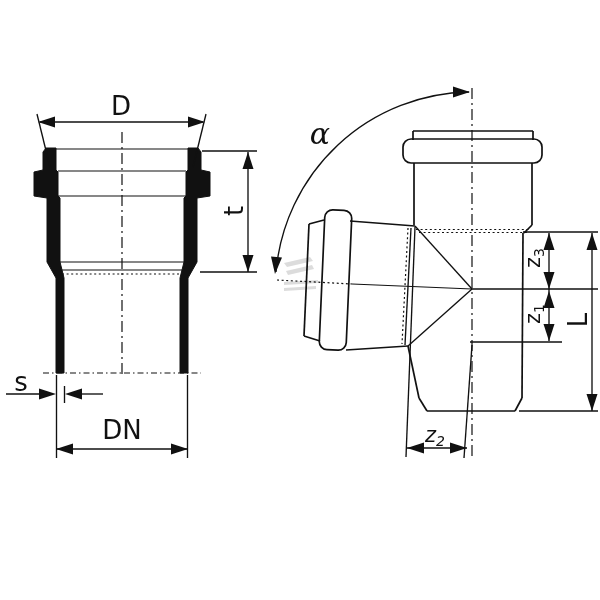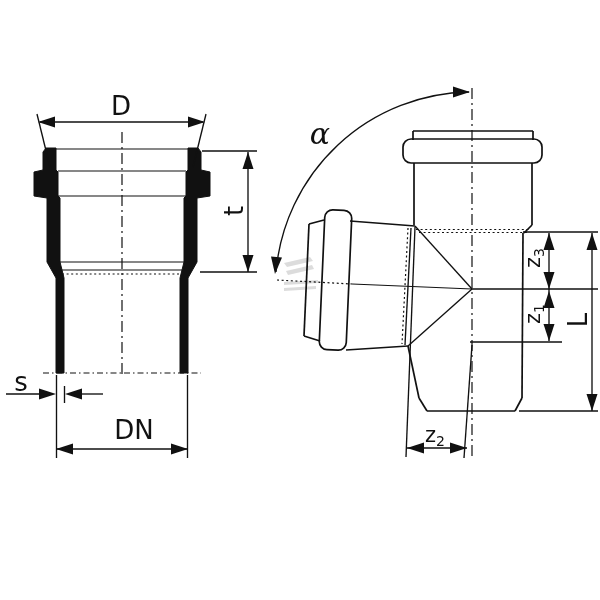--- a/index.html
+++ b/index.html
@@ -169,25 +169,25 @@
       </g>
     </g>
   </svg>
 
   <span class="lbl" style="left:121px;top:106px;">D</span>
 
   <span class="lbl rot" style="left:234px;top:211px;">t</span>
 
   <span class="lbl" style="left:21px;top:382px;">s</span>
 
-  <span class="lbl" style="left:134px;top:430px;">DN</span>
+  <span class="lbl" style="left:122px;top:430px;">DN</span>
 
   <span class="lbl alpha" style="left:320px;top:134px;">α</span>
 
   <span class="lbl rot zlbl" style="left:533px;top:258px;"><span>z</span><span class="dim-sub">3</span></span>
 
   <span class="lbl rot zlbl" style="left:533px;top:314px;"><span>z</span><span class="dim-sub">1</span></span>
 
-  <span class="lbl zlbl" style="left:435px;top:435px;"><span>z</span><span class="dim-sub">2</span></span>
+  <span class="lbl zlbl" style="left:435px;top:435px;font-style:italic;"><span>z</span><span class="dim-sub">2</span></span>
 
   <span class="lbl rot" style="left:578px;top:320px;">L</span>
 
 </div>
 
 </body></html>

